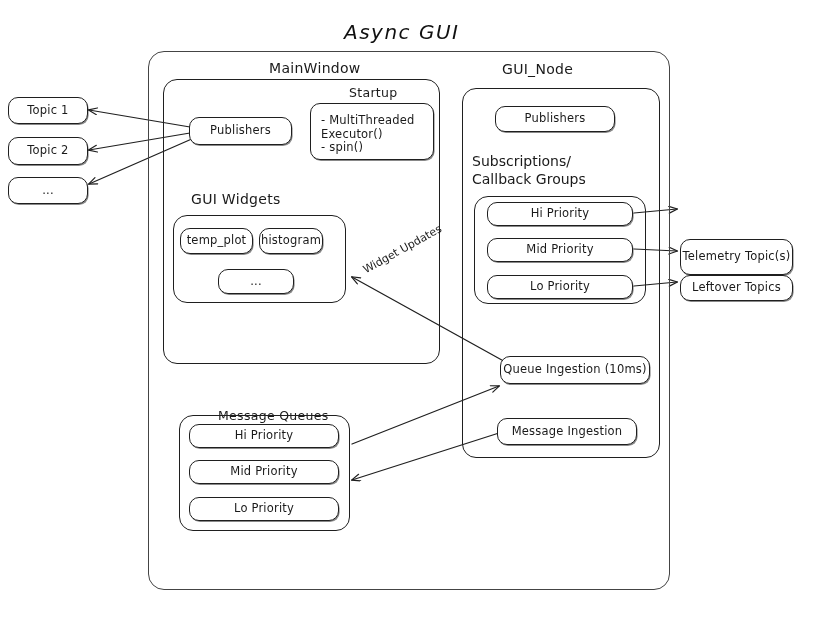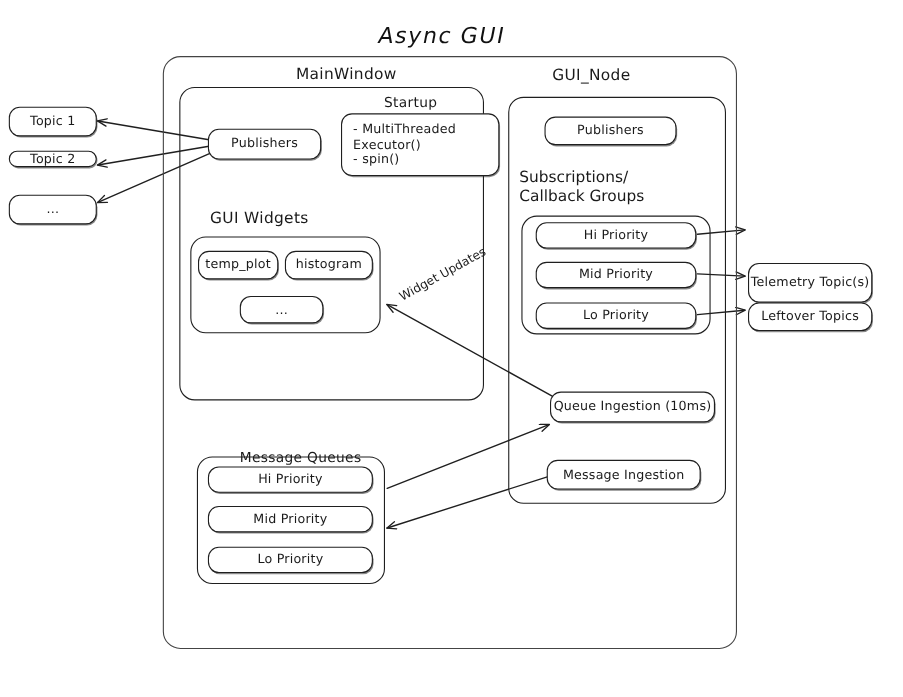--- a/index.html
+++ b/index.html
@@ -129,41 +129,41 @@
 
       <path d="M352,444 L499,386"></path>
 
       <path d="M499,433 L352,480"></path>
     </g>
   </svg>
 
   <div class="edge-label" style="left:364px; top:264px; transform: rotate(-29deg);">Widget Updates</div>
 
   <div class="node leaf" style="left:8px; top:97px; width:80px; height:27px;">Topic 1</div>
-  <div class="node leaf" style="left:8px; top:137px; width:80px; height:15px;">Topic 2</div>
+  <div class="node leaf" style="left:8px; top:137px; width:80px; height:28px;">Topic 2</div>
   <div class="node leaf" style="left:8px; top:177px; width:80px; height:27px;">...</div>
 
   <div class="node container" style="left:148px; top:51px; width:522px; height:539px;"></div>
 
   <div class="grp-label big-label" style="left:269px; top:60px;">MainWindow</div>
   <div class="node group" style="left:163px; top:79px; width:277px; height:285px;"></div>
 
   <div class="node leaf" style="left:189px; top:117px; width:103px; height:28px;">Publishers</div>
 
   <div class="grp-label" style="left:349px; top:85px;">Startup</div>
-  <div class="node leaf multiline" style="left:310px; top:103px; width:144px; height:57px;">
+  <div class="node leaf multiline" style="left:310px; top:103px; width:124px; height:57px;justify-content:flex-end;">
     <div>- MultiThreaded</div>
     <div>  Executor()</div>
     <div>- spin()</div>
   </div>
 
   <div class="grp-label big-label" style="left:191px; top:191px;">GUI Widgets</div>
   <div class="node group" style="left:173px; top:215px; width:173px; height:88px;"></div>
   <div class="node leaf" style="left:180px; top:228px; width:73px; height:26px;">temp_plot</div>
-  <div class="node leaf" style="left:259px; top:228px; width:80px; height:26px;text-align:right;">histogram</div>
+  <div class="node leaf" style="left:259px; top:228px; width:64px; height:26px;text-align:right;">histogram</div>
   <div class="node leaf" style="left:218px; top:269px; width:76px; height:25px;">...</div>
 
   <div class="grp-label big-label" style="left:502px; top:61px;">GUI_Node</div>
   <div class="node group" style="left:462px; top:88px; width:198px; height:370px;"></div>
 
   <div class="node leaf" style="left:495px; top:106px; width:120px; height:26px;">Publishers</div>
 
   <div class="sub-heading" style="left:472px; top:152px; width:178px;">Subscriptions/
 Callback Groups</div>
 

